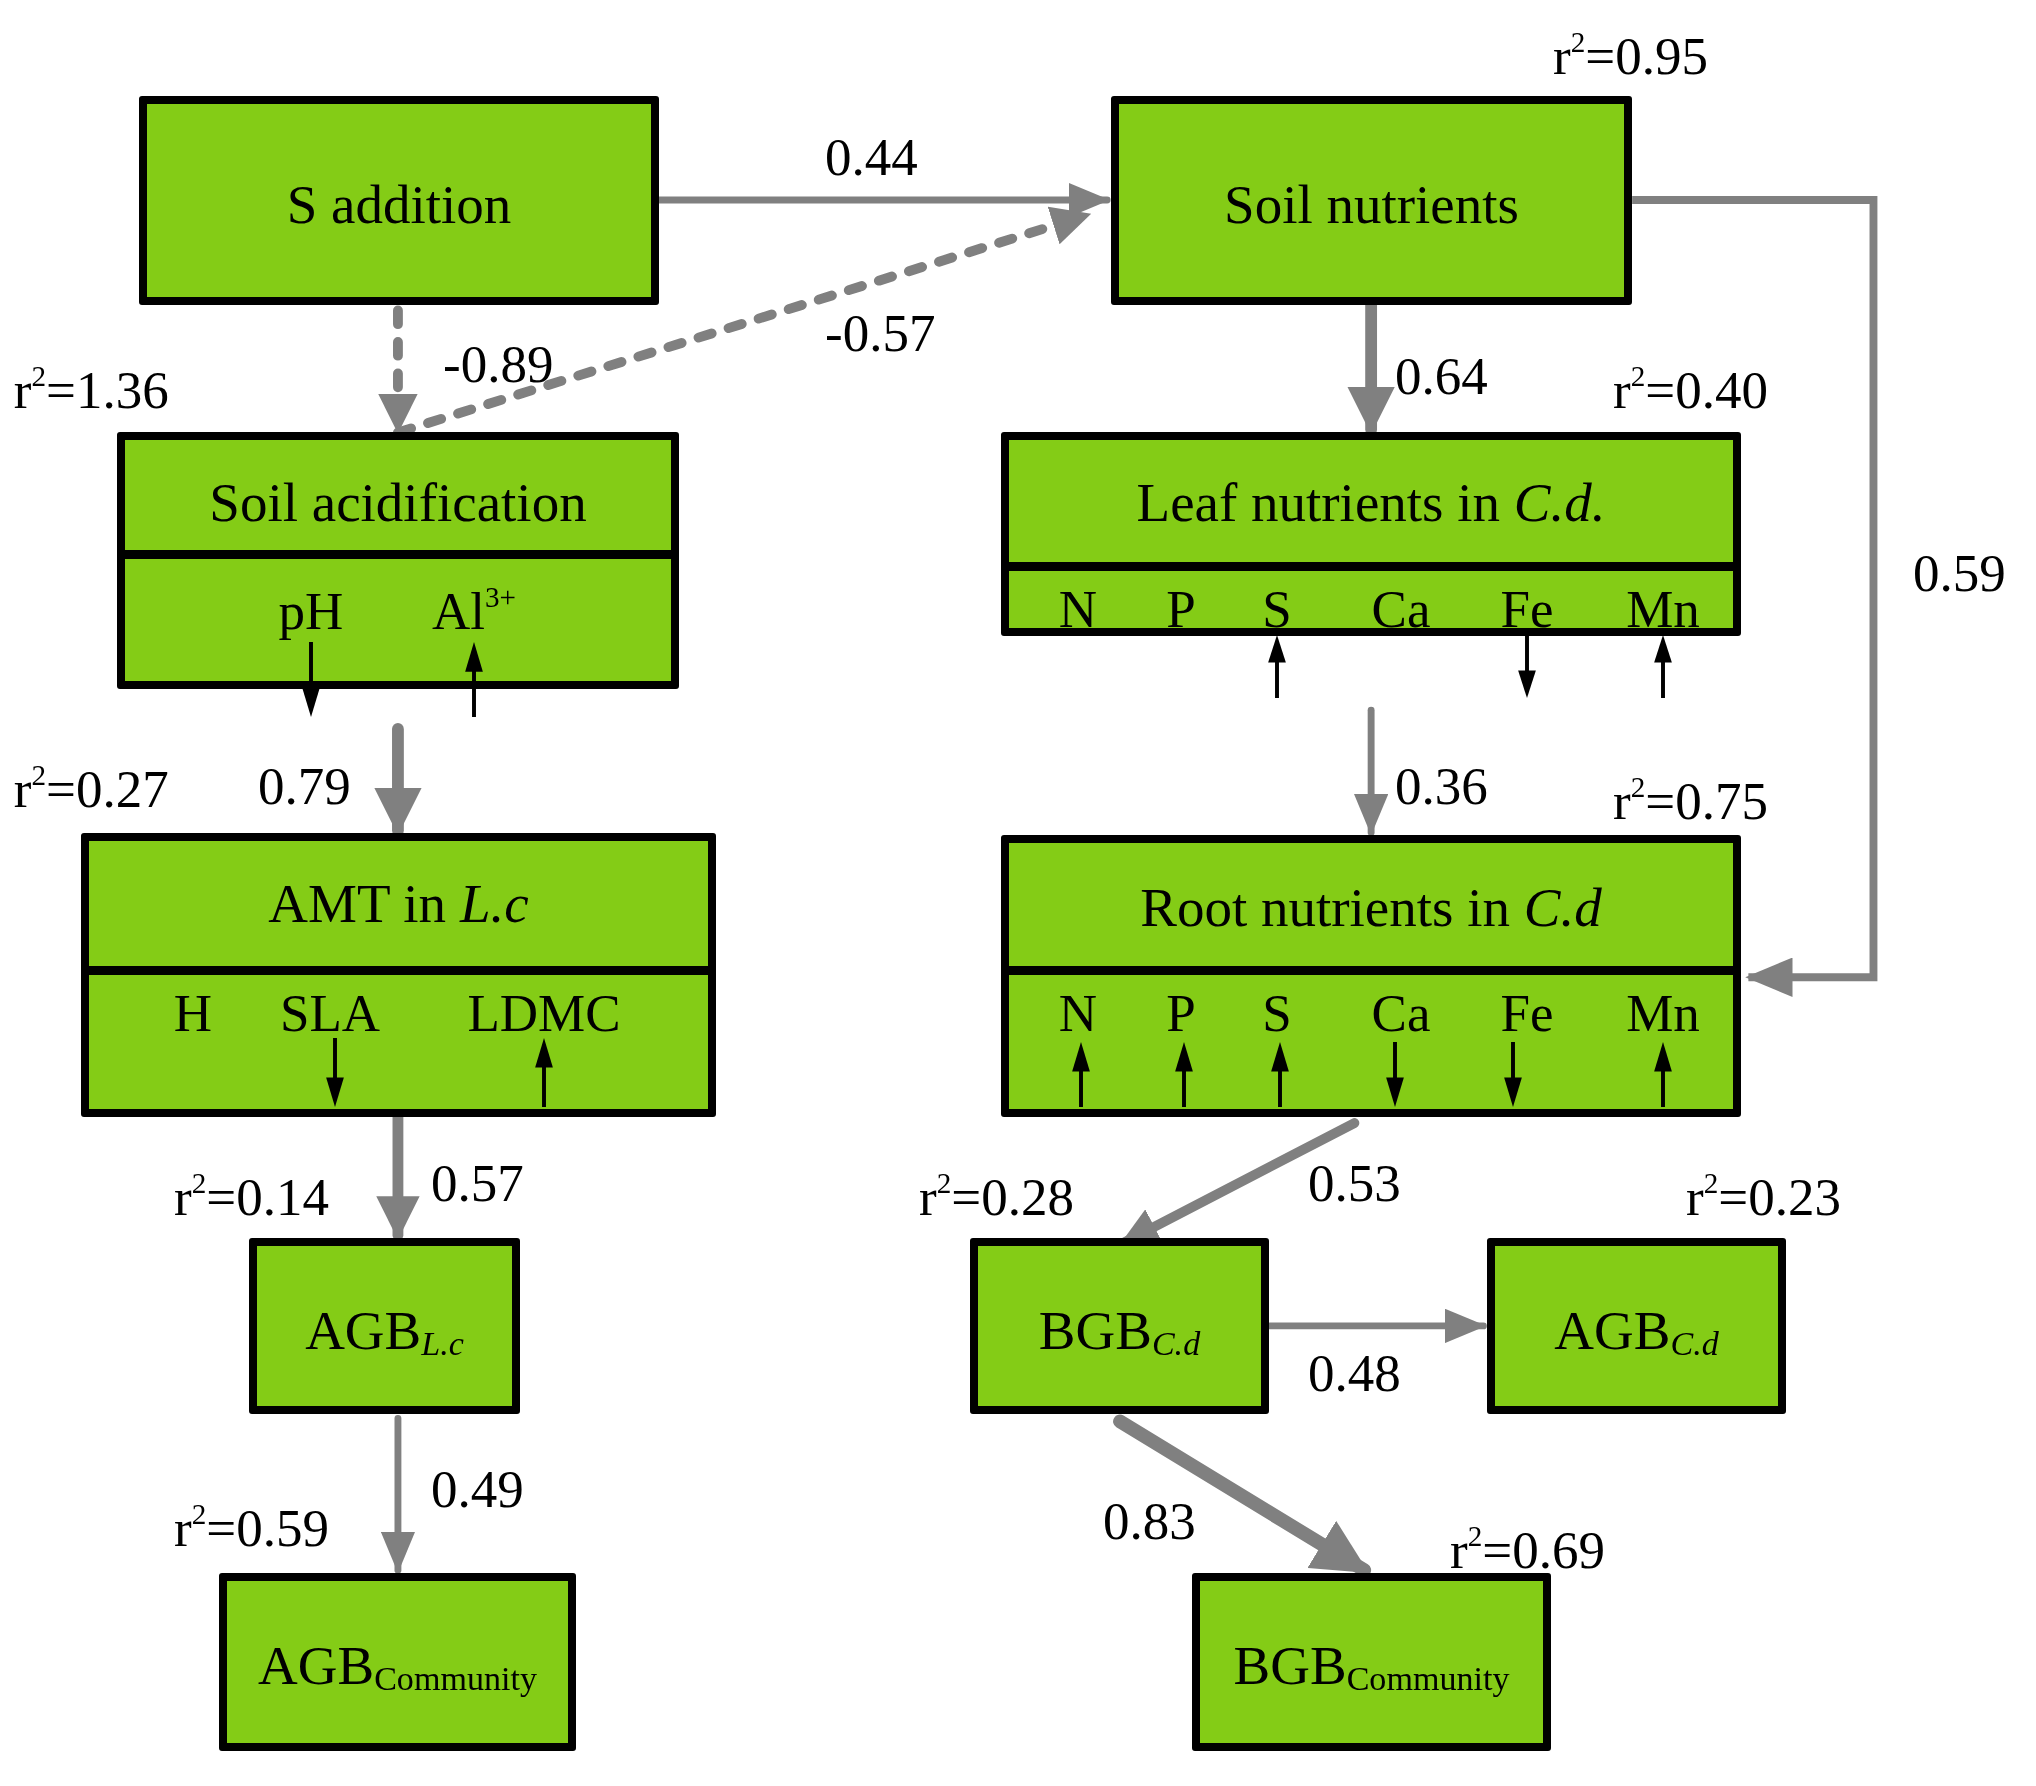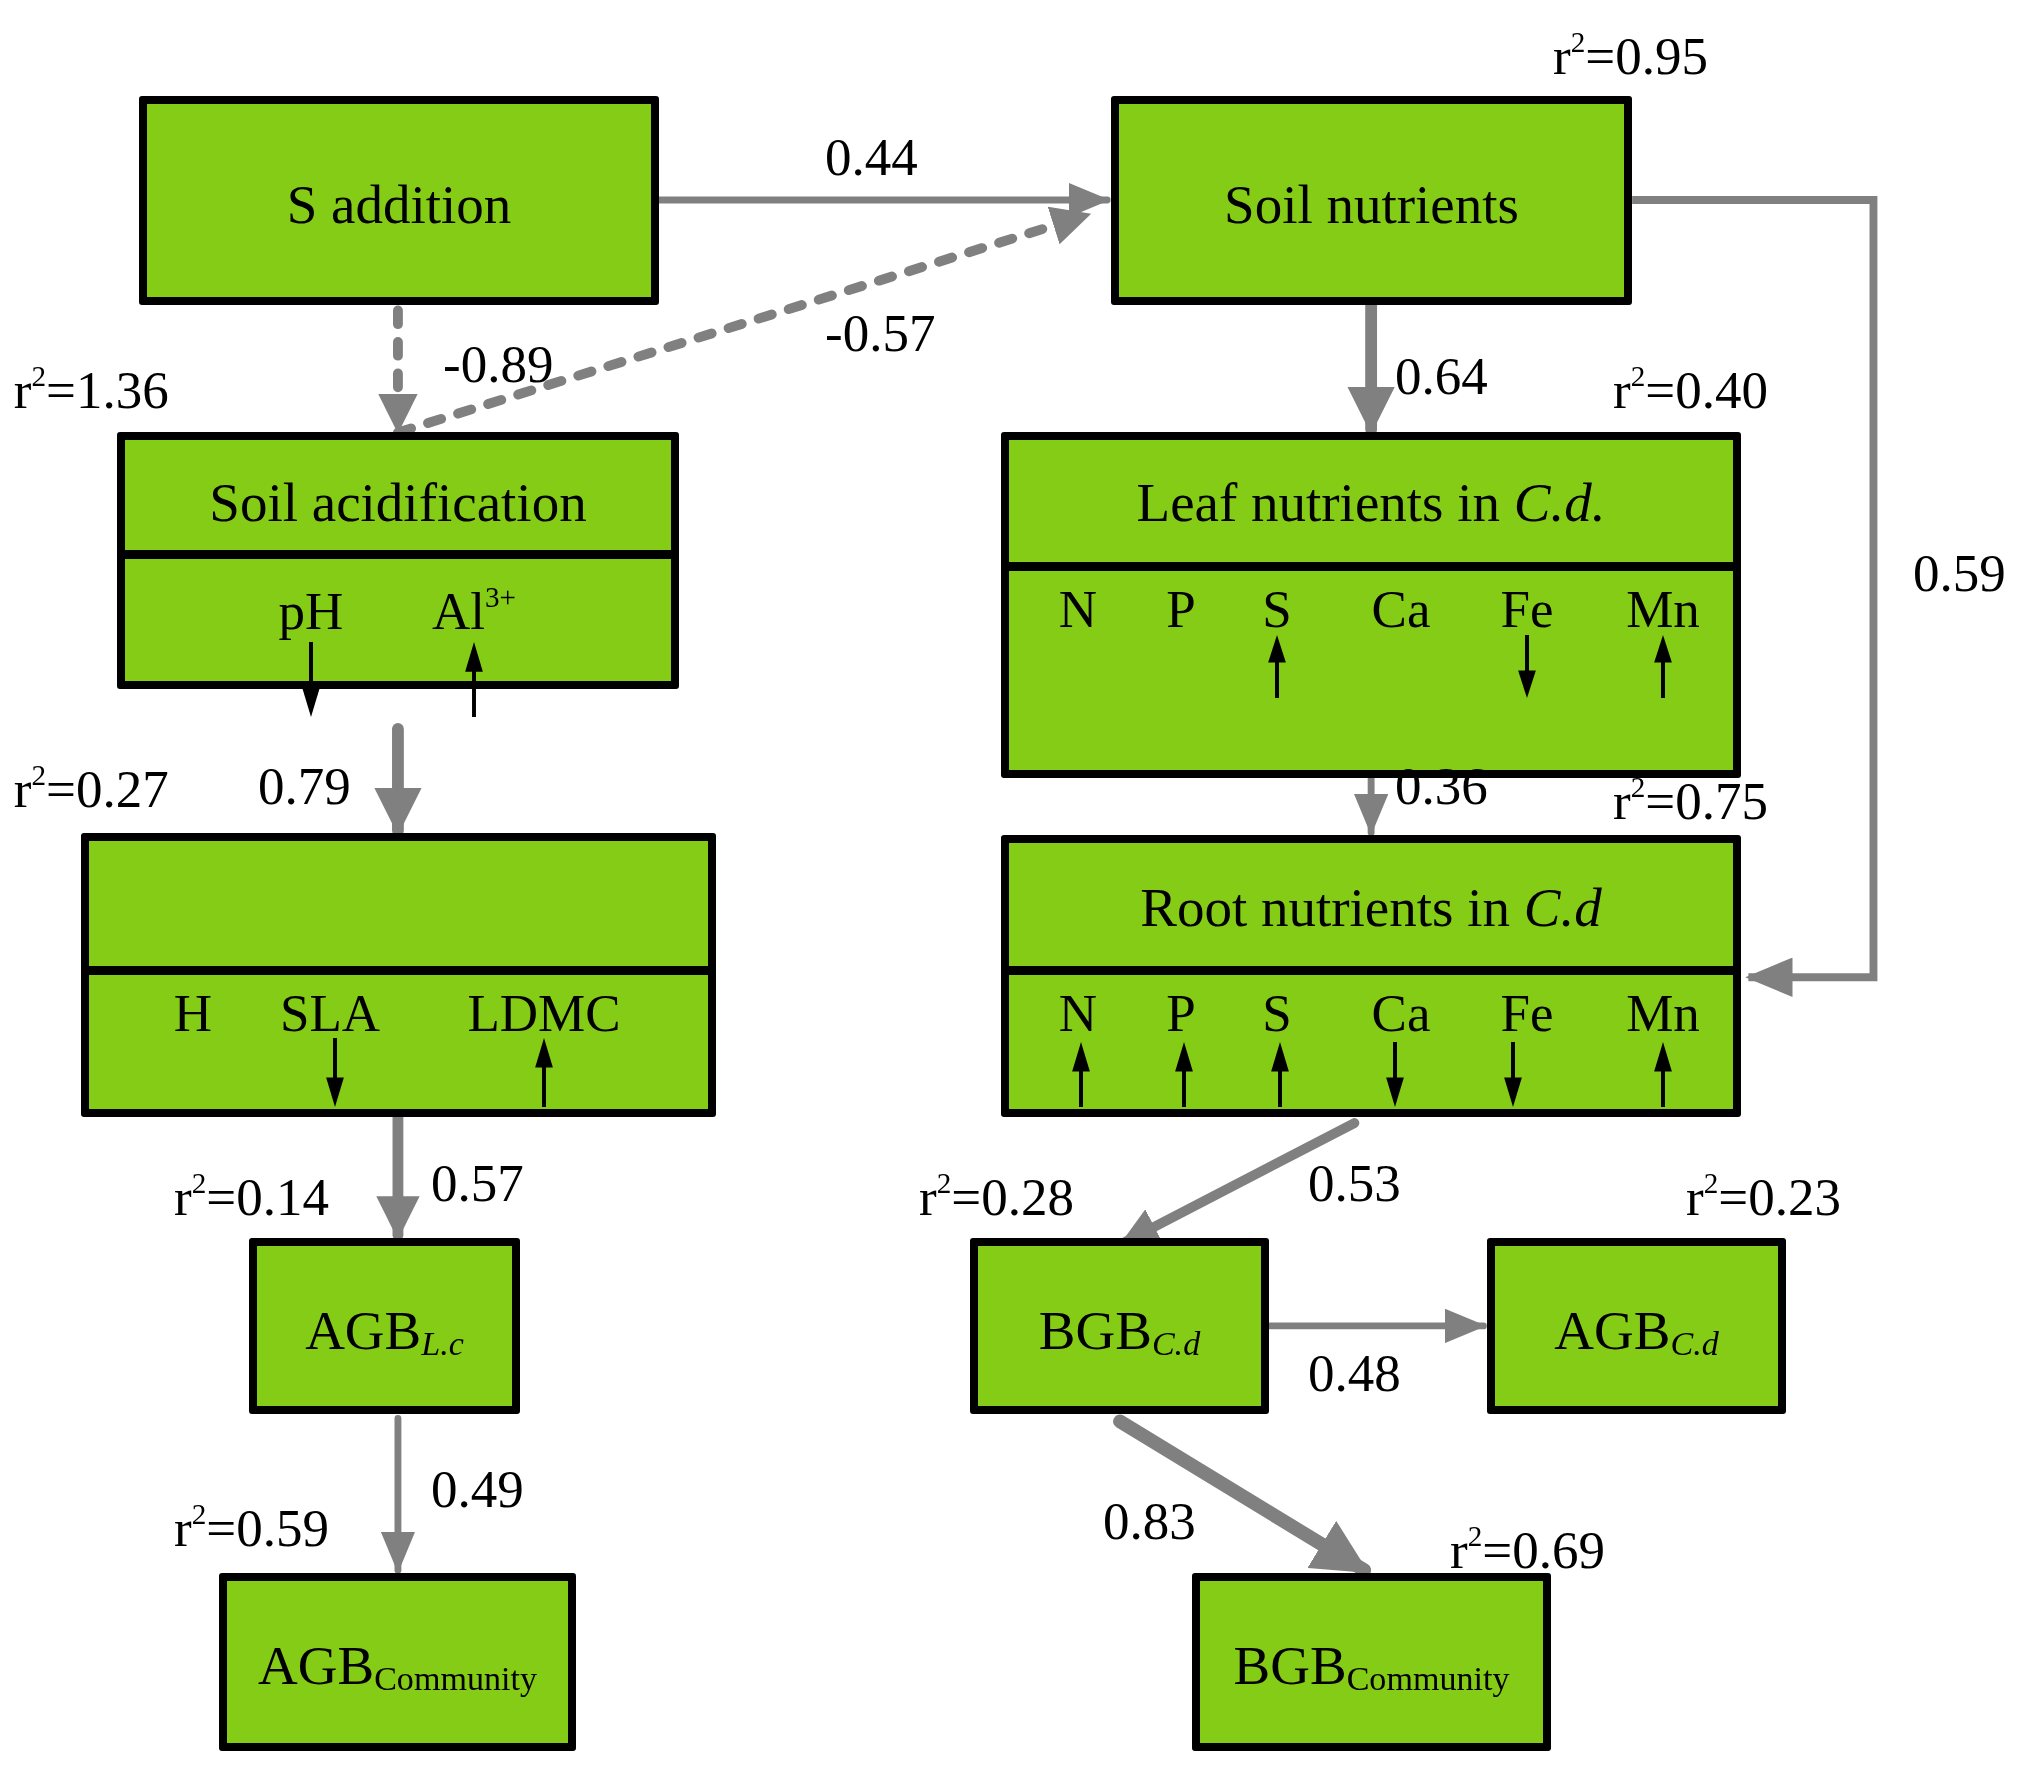--- a/index.html
+++ b/index.html
@@ -76,21 +76,21 @@
         <path d="M1,46 L19,46 L10,76 z" fill="#000"></path>
       </svg>
     <div class="trait" style="left:349px;top:25.6px;"><span>Al</span><sup>3+</sup></div>
     <svg class="trait-arrow" style="left:349px;top:83px;" width="19.7" height="75" viewBox="0 0 20 76">
         <path d="M1,30 L19,30 L10,0 z" fill="#000"></path>
         <line x1="10" y1="26" x2="10" y2="76" stroke="#000" stroke-width="4"></line>
       </svg>
   </div>
 </div>
 
-<div class="node" style="left:1001px;top:432px;width:740px;height:346px;">
+<div class="node" style="left:1001px;top:432px;width:740px;height:204px;">
   <div class="title" style="top:35px;"><span>Leaf nutrients in </span><i>C.d.</i></div>
   <div class="divider" style="top:122px;"></div>
   <div class="traits" style="top:131px;height:129px;">
     <div class="trait" style="left:69px;top:11.8px;"><span>N</span></div>
     <div class="trait" style="left:172px;top:11.8px;"><span>P</span></div>
     <div class="trait" style="left:268px;top:11.8px;"><span>S</span></div>
     <svg class="trait-arrow" style="left:268px;top:64px;" width="19.7" height="63" viewBox="0 0 20 64">
         <path d="M1,28 L19,28 L10,0 z" fill="#000"></path>
         <line x1="10" y1="24" x2="10" y2="64" stroke="#000" stroke-width="4"></line>
       </svg>
@@ -102,20 +102,21 @@
       </svg>
     <div class="trait" style="left:654px;top:11.8px;"><span>Mn</span></div>
     <svg class="trait-arrow" style="left:654px;top:64px;" width="19.7" height="63" viewBox="0 0 20 64">
         <path d="M1,28 L19,28 L10,0 z" fill="#000"></path>
         <line x1="10" y1="24" x2="10" y2="64" stroke="#000" stroke-width="4"></line>
       </svg>
   </div>
 </div>
 
 <div class="node" style="left:81px;top:833px;width:635px;height:284px;">
+  <div class="title" style="top:35px;"><span>AMT in </span><i>L.c</i></div>
   <div class="divider" style="top:125px;"></div>
   <div class="traits" style="top:134px;height:132px;">
     <div class="trait" style="left:104px;top:11.8px;"><span>H</span></div>
     <div class="trait" style="left:241px;top:11.8px;"><span>SLA</span></div>
     <svg class="trait-arrow" style="left:246px;top:63px;" width="19.7" height="69" viewBox="0 0 20 70">
         <line x1="10" y1="0" x2="10" y2="44" stroke="#000" stroke-width="4"></line>
         <path d="M1,40 L19,40 L10,70 z" fill="#000"></path>
       </svg>
     <div class="trait" style="left:455px;top:11.8px;"><span>LDMC</span></div>
     <svg class="trait-arrow" style="left:455px;top:63px;" width="19.7" height="69" viewBox="0 0 20 70">

